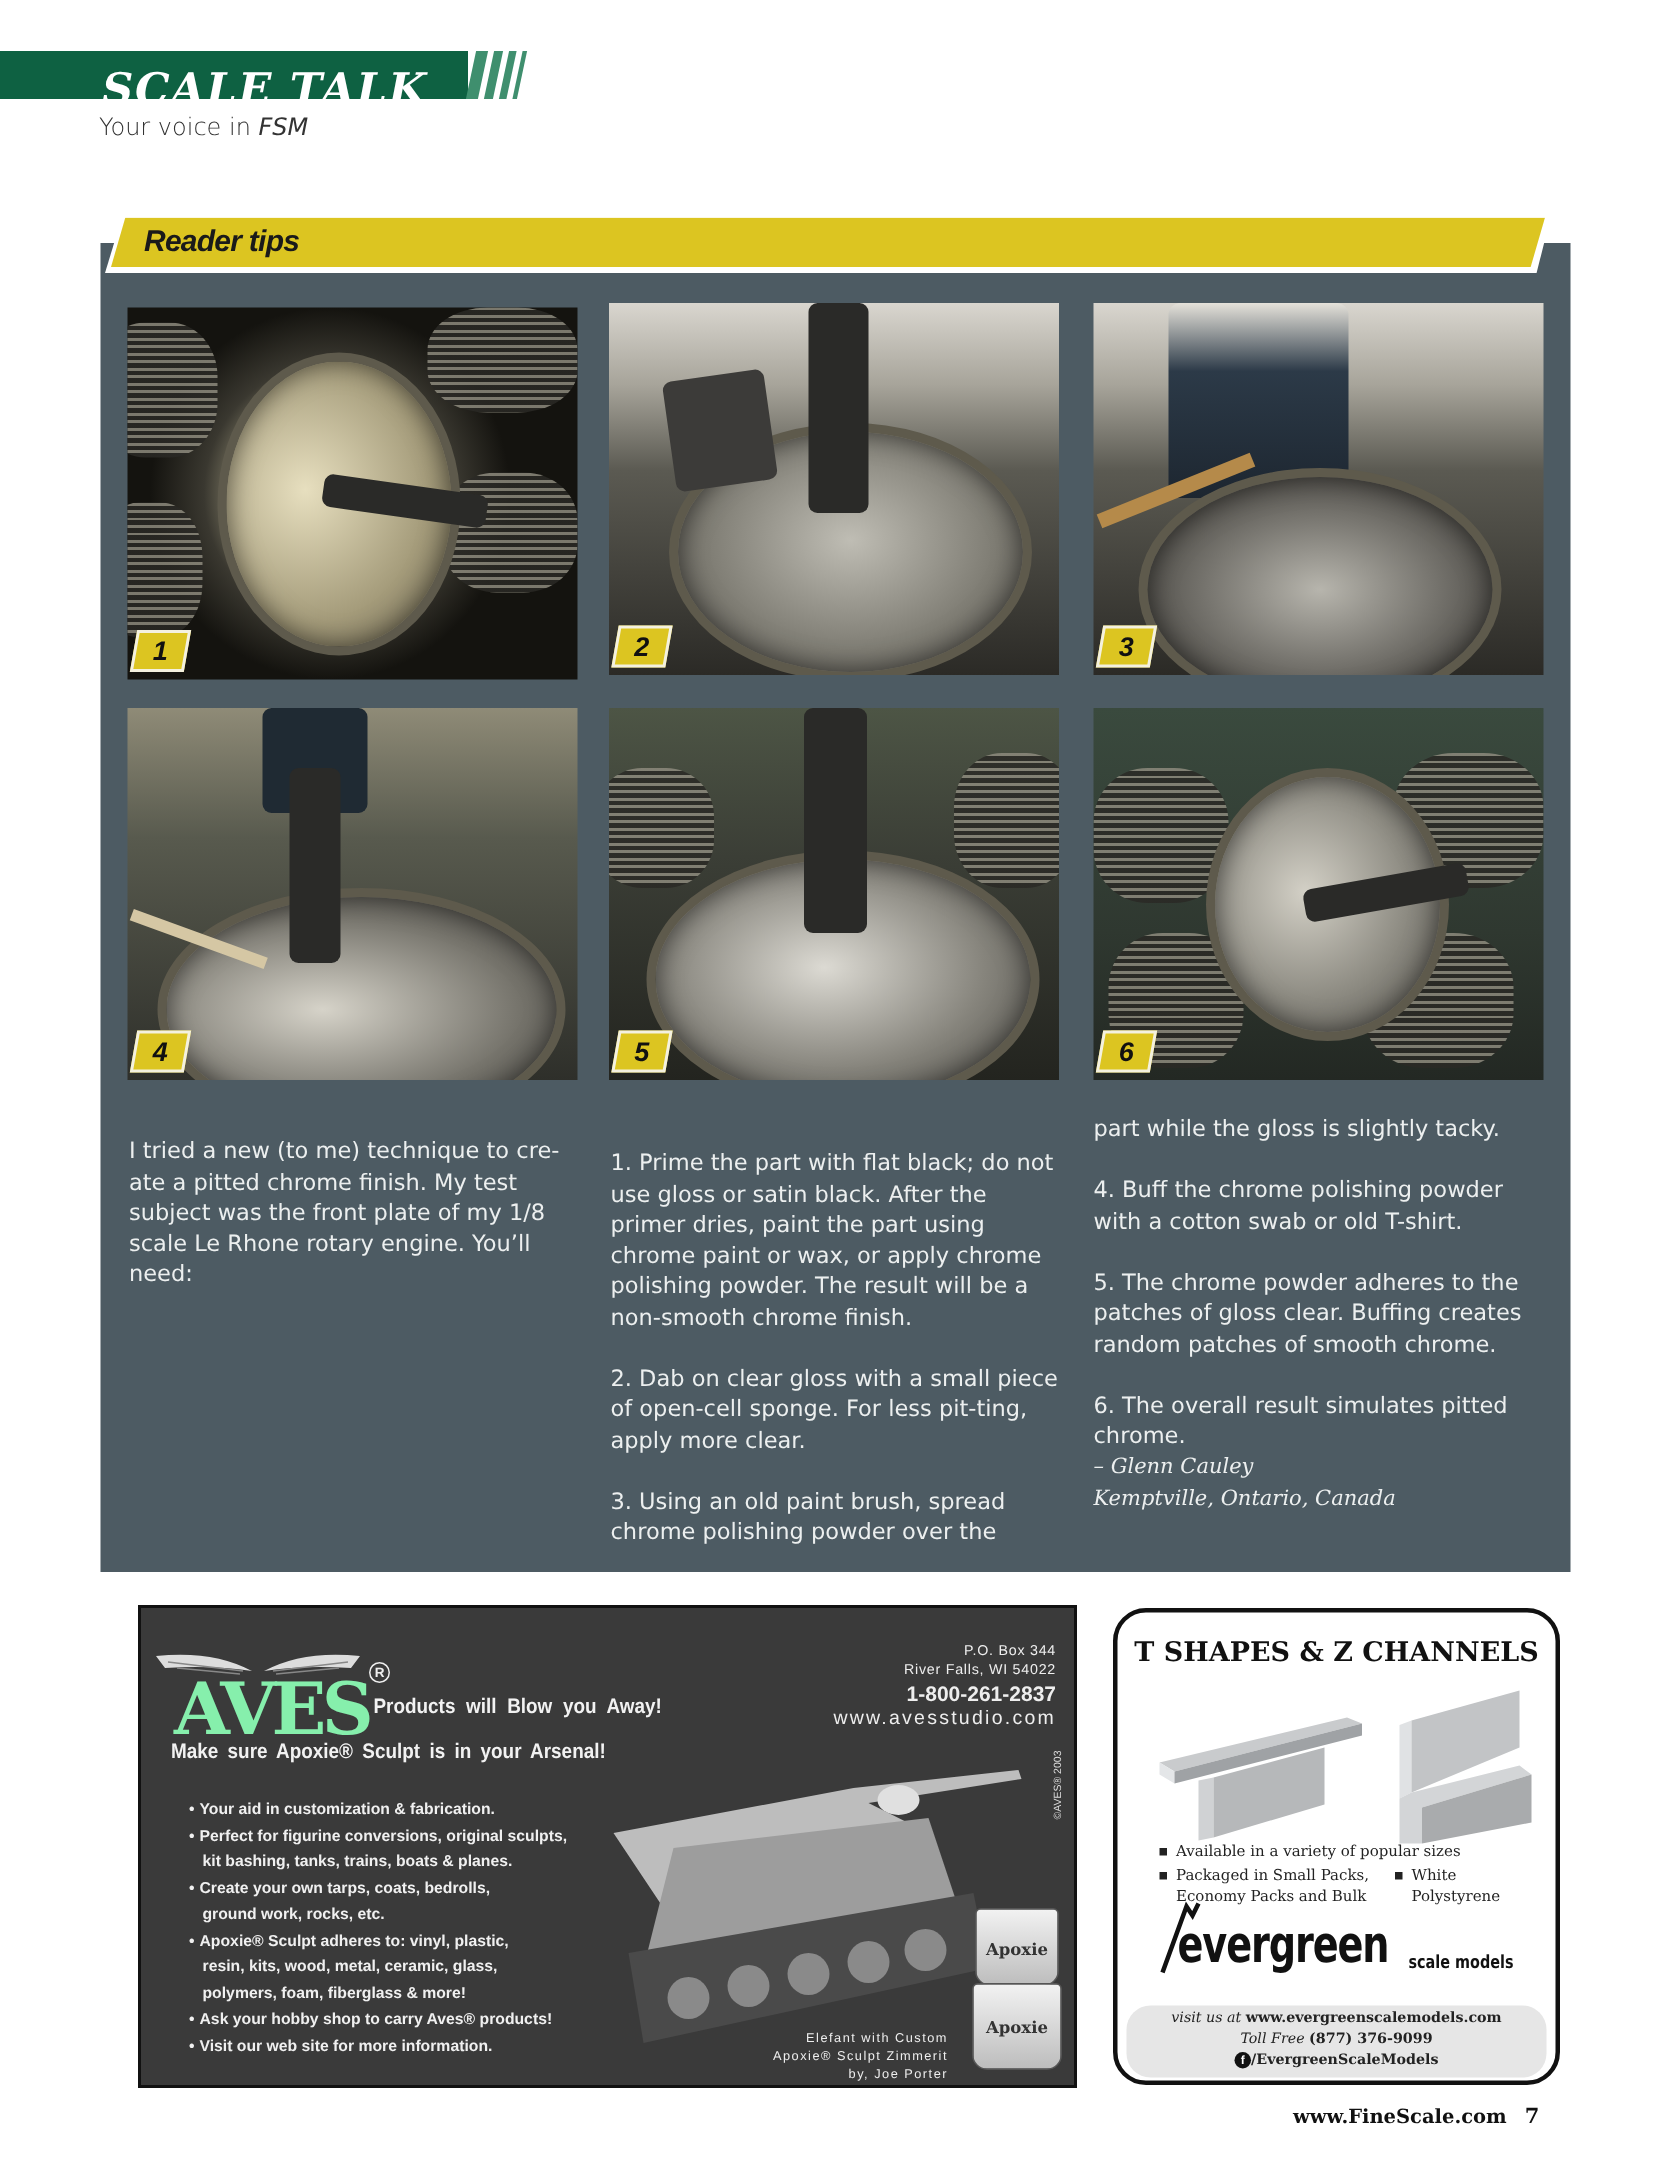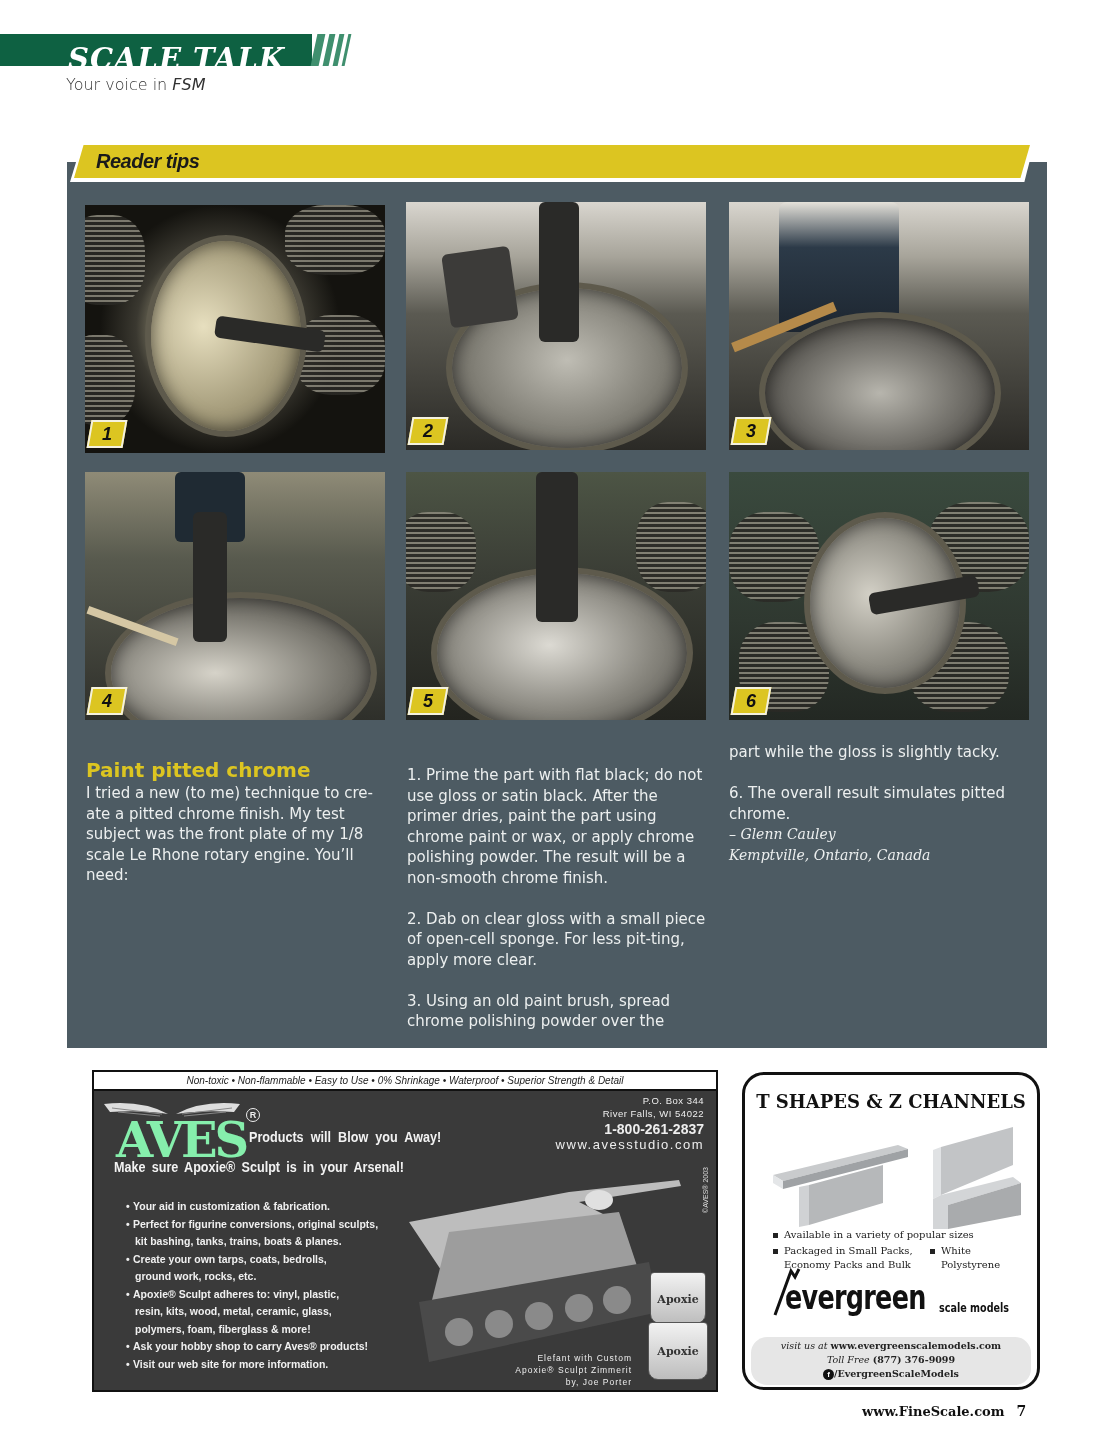--- a/index.html
+++ b/index.html
@@ -147,39 +147,39 @@
   <div class="fins" style="left:10px;top:150px;width:90px;height:90px;"></div>
   <div class="fins" style="left:180px;top:150px;width:100px;height:90px;"></div>
   <div class="plate" style="left:75px;top:40px;width:150px;height:170px;background:radial-gradient(ellipse at 40% 45%,#d3d0c6,#8c8a81 55%,#55534d);"></div>
   <div class="shaft" style="left:140px;top:112px;width:110px;height:22px;transform:rotate(-10deg);"></div>
   <div class="num">
       <span>6</span>
     </div>
 </div>
 
 <div class="col" style="left:86px;top:757px;width:300px;">
-  <div class="head">Paint pitted chrome</div>
   <p>I tried a new (to me) technique to cre-ate a pitted chrome finish. My test subject was the front plate of my 1/8 scale Le Rhone rotary engine. You’ll need:</p>
 </div>
 
 <div class="col" style="left:407px;top:765px;width:305px;">
   <p>1. Prime the part with flat black; do not use gloss or satin black. After the primer dries, paint the part using chrome paint or wax, or apply chrome polishing powder. The result will be a non-smooth chrome finish.</p>
   <p>2. Dab on clear gloss with a small piece of open-cell sponge. For less pit-ting, apply more clear.</p>
   <p>3. Using an old paint brush, spread chrome polishing powder over the</p>
 </div>
 
 <div class="col" style="left:729px;top:742px;width:305px;">
   <p>part while the gloss is slightly tacky.</p>
+  <p>4. Buff the chrome polishing powder with a cotton swab or old T-shirt.</p>
+  <p>5. The chrome powder adheres to the patches of gloss clear. Buffing creates random patches of smooth chrome.</p>
   <p>6. The overall result simulates pitted chrome.</p>
   <div class="sig">– Glenn Cauley</div>
   <div class="sig">Kemptville, Ontario, Canada</div>
 </div>
 
 <div class="aves">
-  <div class="strip">Non-toxic • Non-flammable • Easy to Use • 0% Shrinkage • Waterproof • Superior Strength &amp; Detail</div>
   <svg class="wings" viewBox="0 0 140 22">
     <path d="M2 4 Q40 0 66 14 Q40 10 8 12 Z" fill="#ddd"></path>
     <path d="M138 4 Q100 0 74 14 Q100 10 132 12 Z" fill="#ddd"></path>
     <path d="M10 8 L60 14 M16 12 L58 16 M130 8 L80 14 M124 12 L82 16" stroke="#888" stroke-width="1"></path>
   </svg>
   <div class="logo">AVES</div>
   <div class="reg">R</div>
   <div class="tag1">Products  will Blow you Away!</div>
   <div class="tag2">Make sure Apoxie® Sculpt  is in your Arsenal!</div>
   <div class="addr">

